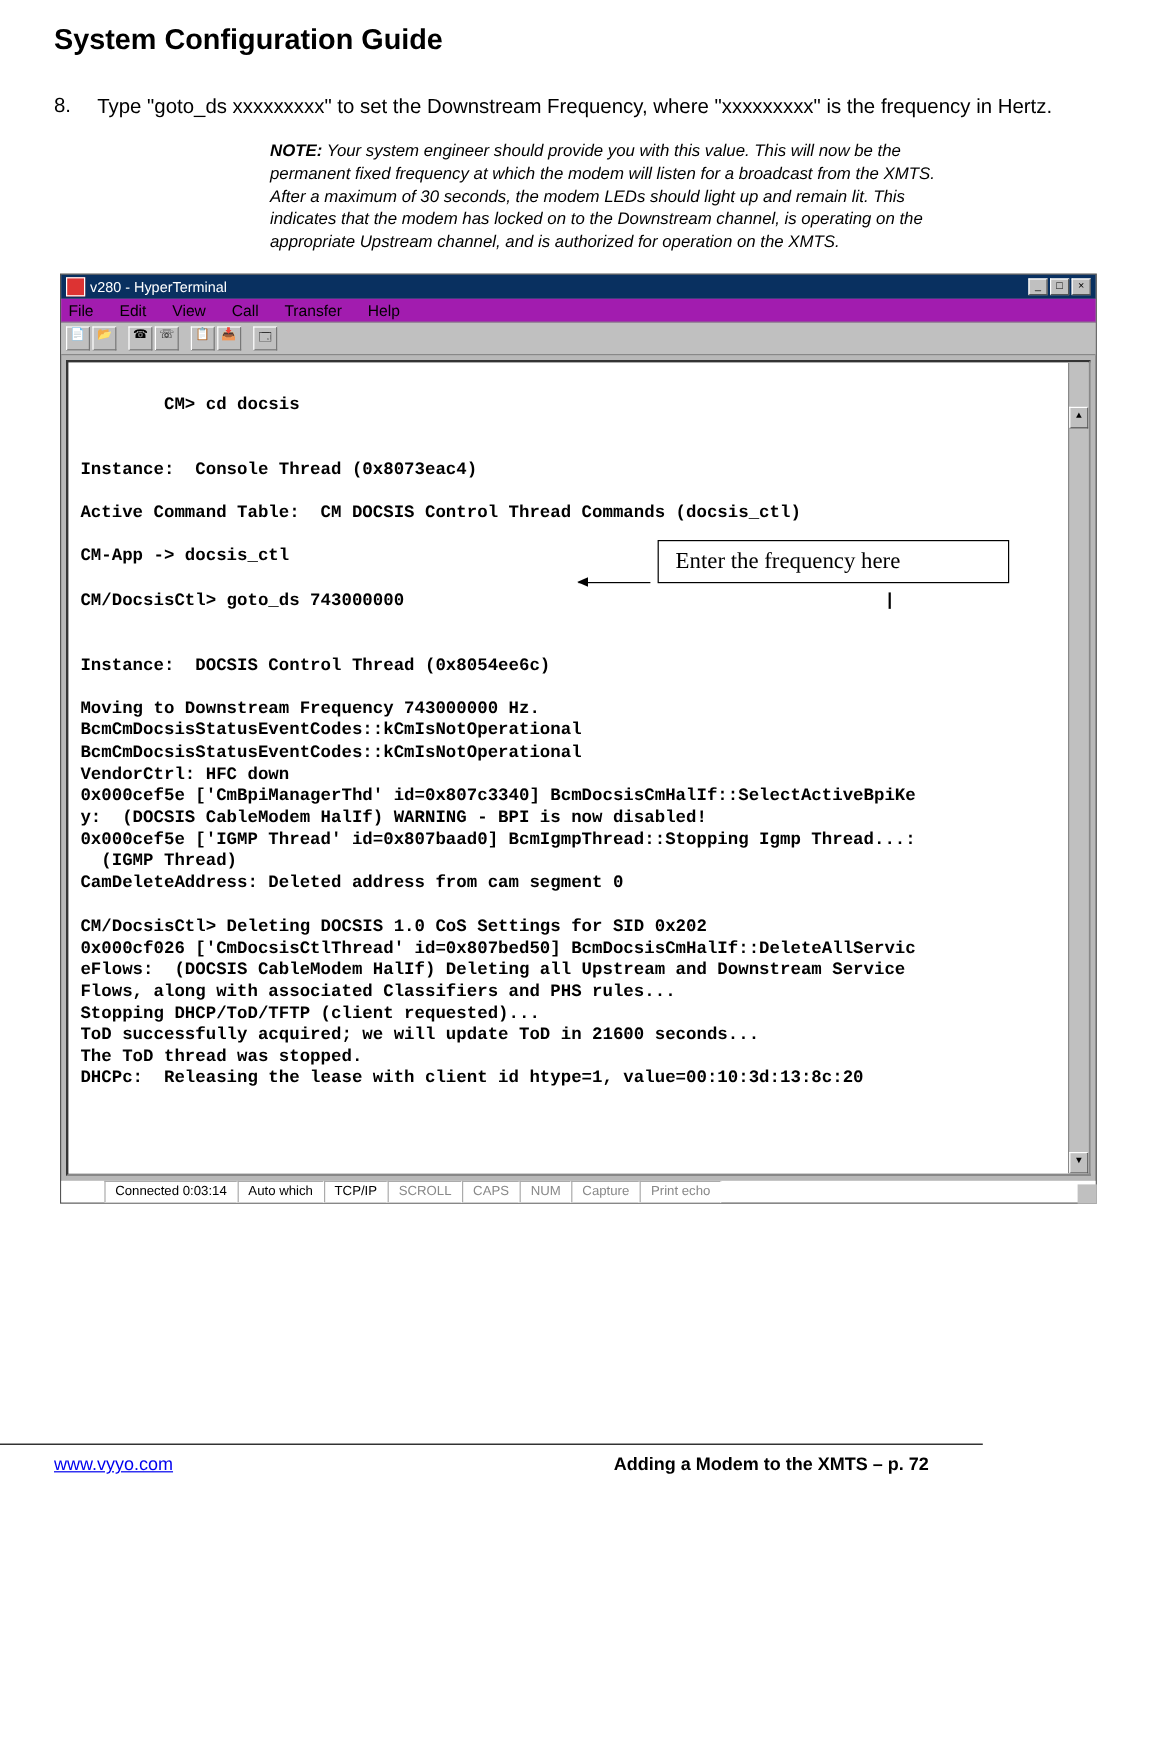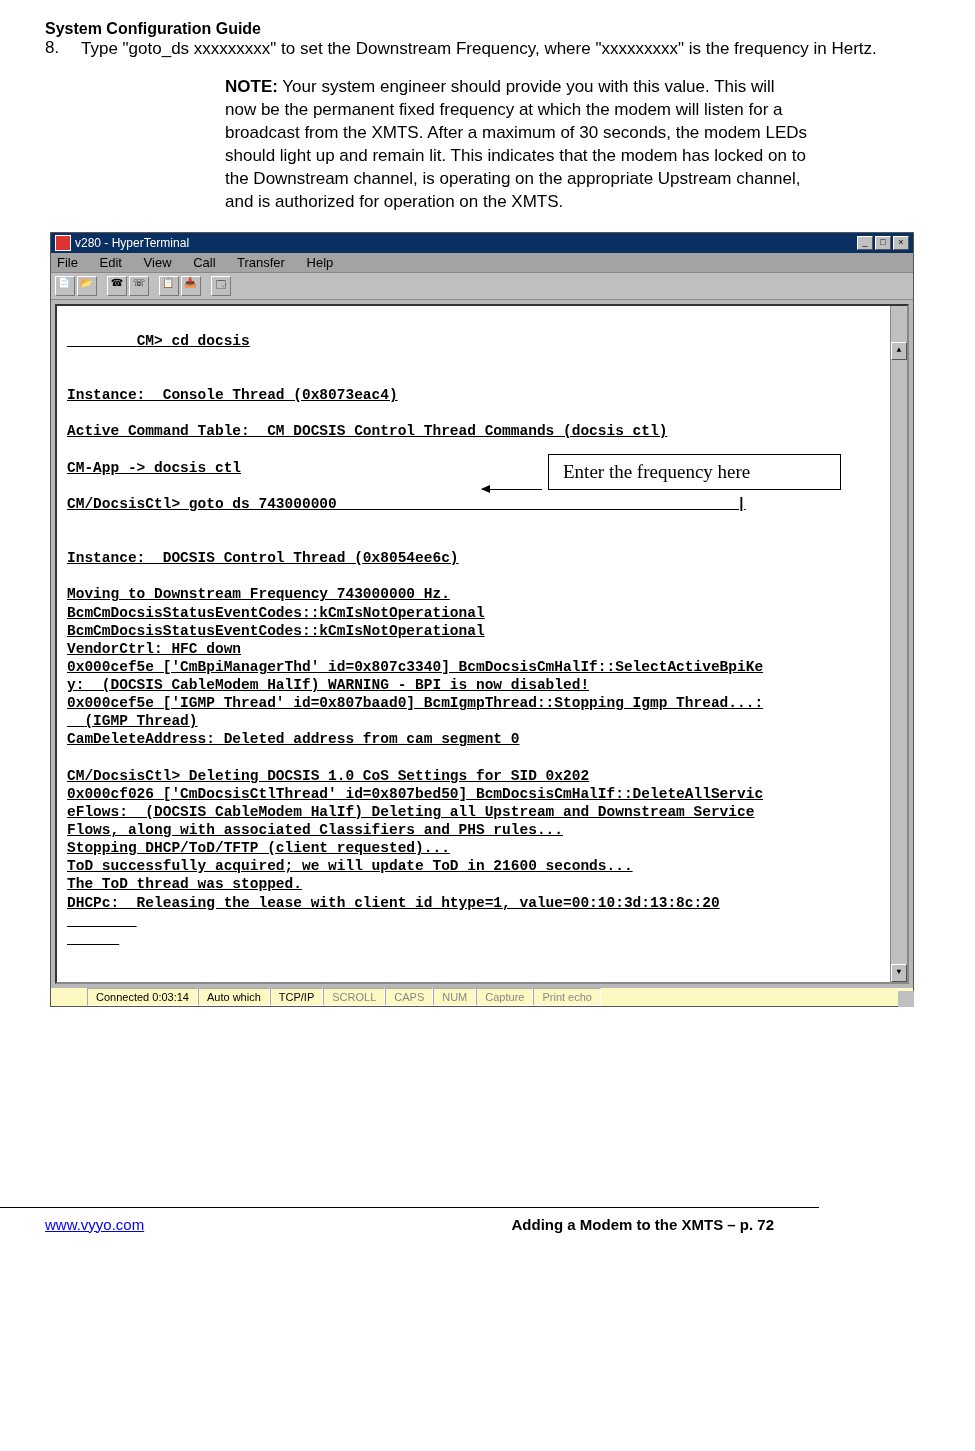--- a/index.html
+++ b/index.html
@@ -8,39 +8,41 @@
     font-family: Arial, Helvetica, sans-serif;
     background: #fff;
     width: 975px;
   }
   .page {
     padding: 20px 45px 0 45px;
     box-sizing: border-box;
   }
   .header-title {
     font-weight: bold;
-    font-size: 16px;
+    font-size: 24px;
+    margin-bottom: 30px;
   }
   .step-row {
     display: flex;
     margin-bottom: 15px;
   }
   .step-num {
     width: 36px;
     font-size: 17px;
   }
   .step-text {
     flex: 1;
     font-size: 17px;
     line-height: 1.35;
   }
   .note-block {
     margin-left: 180px;
     margin-right: 120px;
-    font-size: 17px;
+    font-size: 14px;
+    font-style: italic;
     line-height: 1.35;
     margin-bottom: 18px;
   }
   .note-block .note-label {
     font-weight: bold;
   }
   .screenshot-wrap {
     margin: 0 16px 10px 5px;
     position: relative;
   }
@@ -80,21 +82,21 @@
     background: #c0c0c0;
     border: 1px solid #fff;
     border-right-color: #555;
     border-bottom-color: #555;
     font-size: 9px;
     line-height: 10px;
     text-align: center;
     color: #000;
   }
   .ht-menubar {
-    background: #a3a3a3;
+    background: #a21caf;
     padding: 2px 6px;
     font-size: 13px;
     color: #000;
     border-bottom: 1px solid #888;
   }
   .ht-menubar span {
     margin-right: 18px;
   }
   .ht-toolbar {
     background: #c0c0c0;
@@ -124,24 +126,23 @@
     border: 2px inset #888;
     padding: 8px 10px;
     font-family: "Lucida Console", "Courier New", monospace;
     font-size: 14.5px;
     font-weight: bold;
     line-height: 1.25;
     white-space: pre-wrap;
     color: #000;
     overflow: hidden;
     position: relative;
-    text-decoration: underline;
   }
   .ht-statusbar {
-    background: #fef9c3;
+    background: #ffffff;
     display: flex;
     font-size: 11px;
     color: #000;
     padding-left: 36px;
   }
   .sb-cell {
     border: 1px inset #fff;
     padding: 2px 8px;
   }
   .sb-cell.gray { color: #888; }

